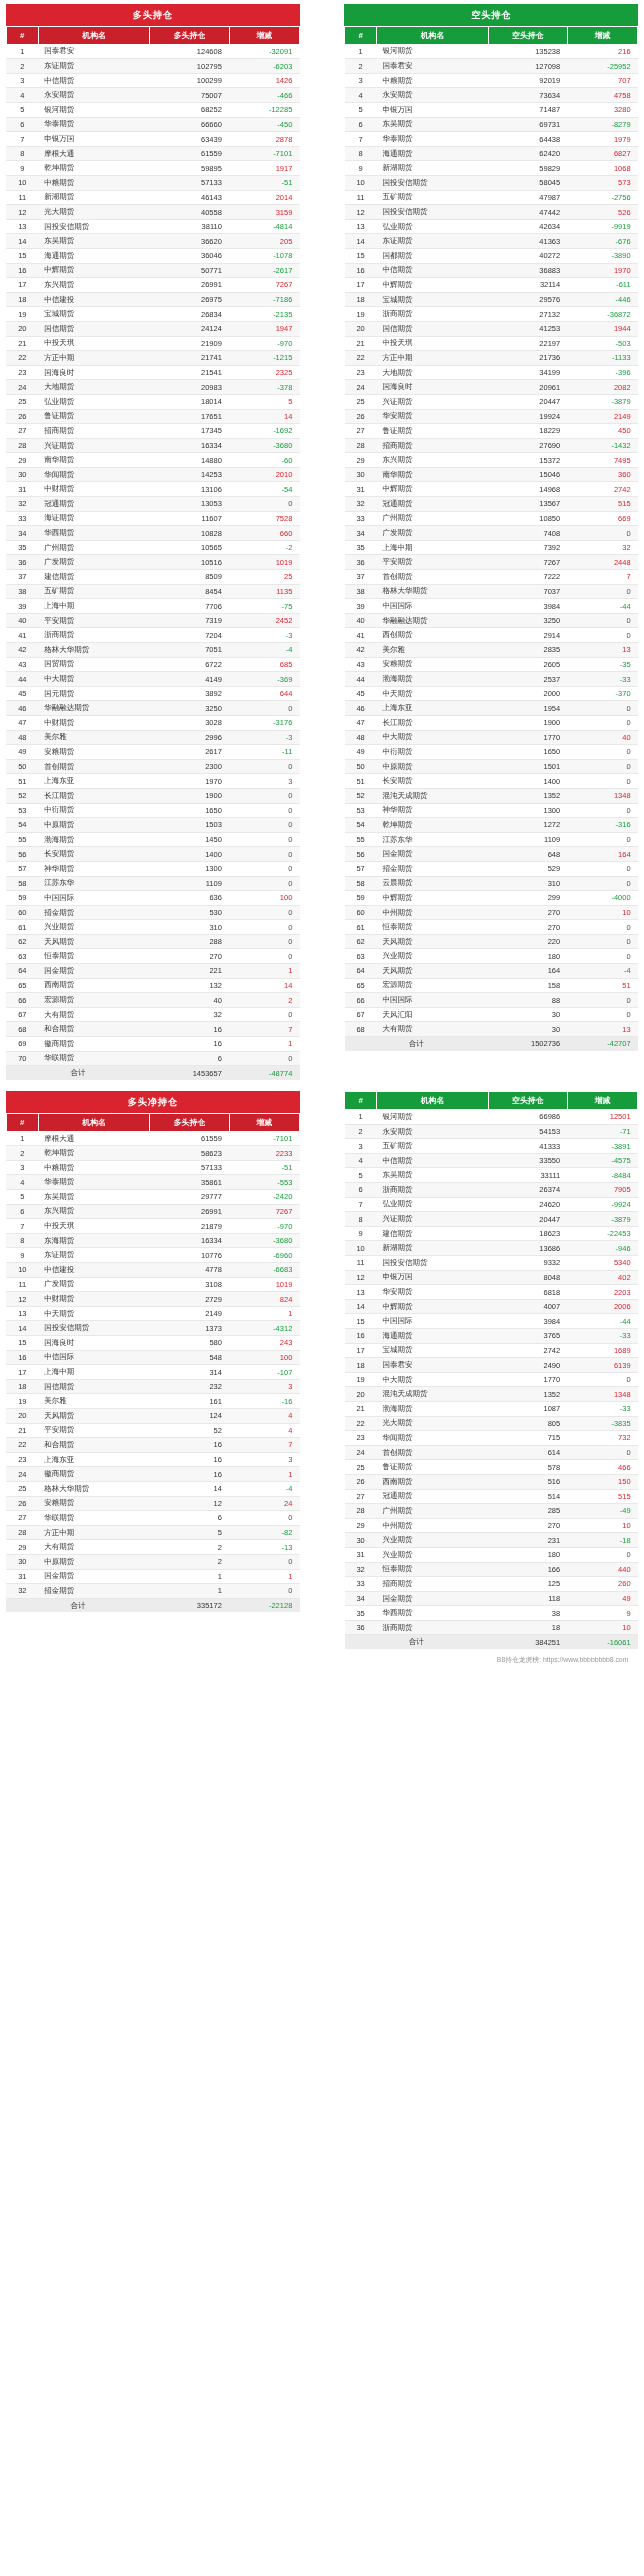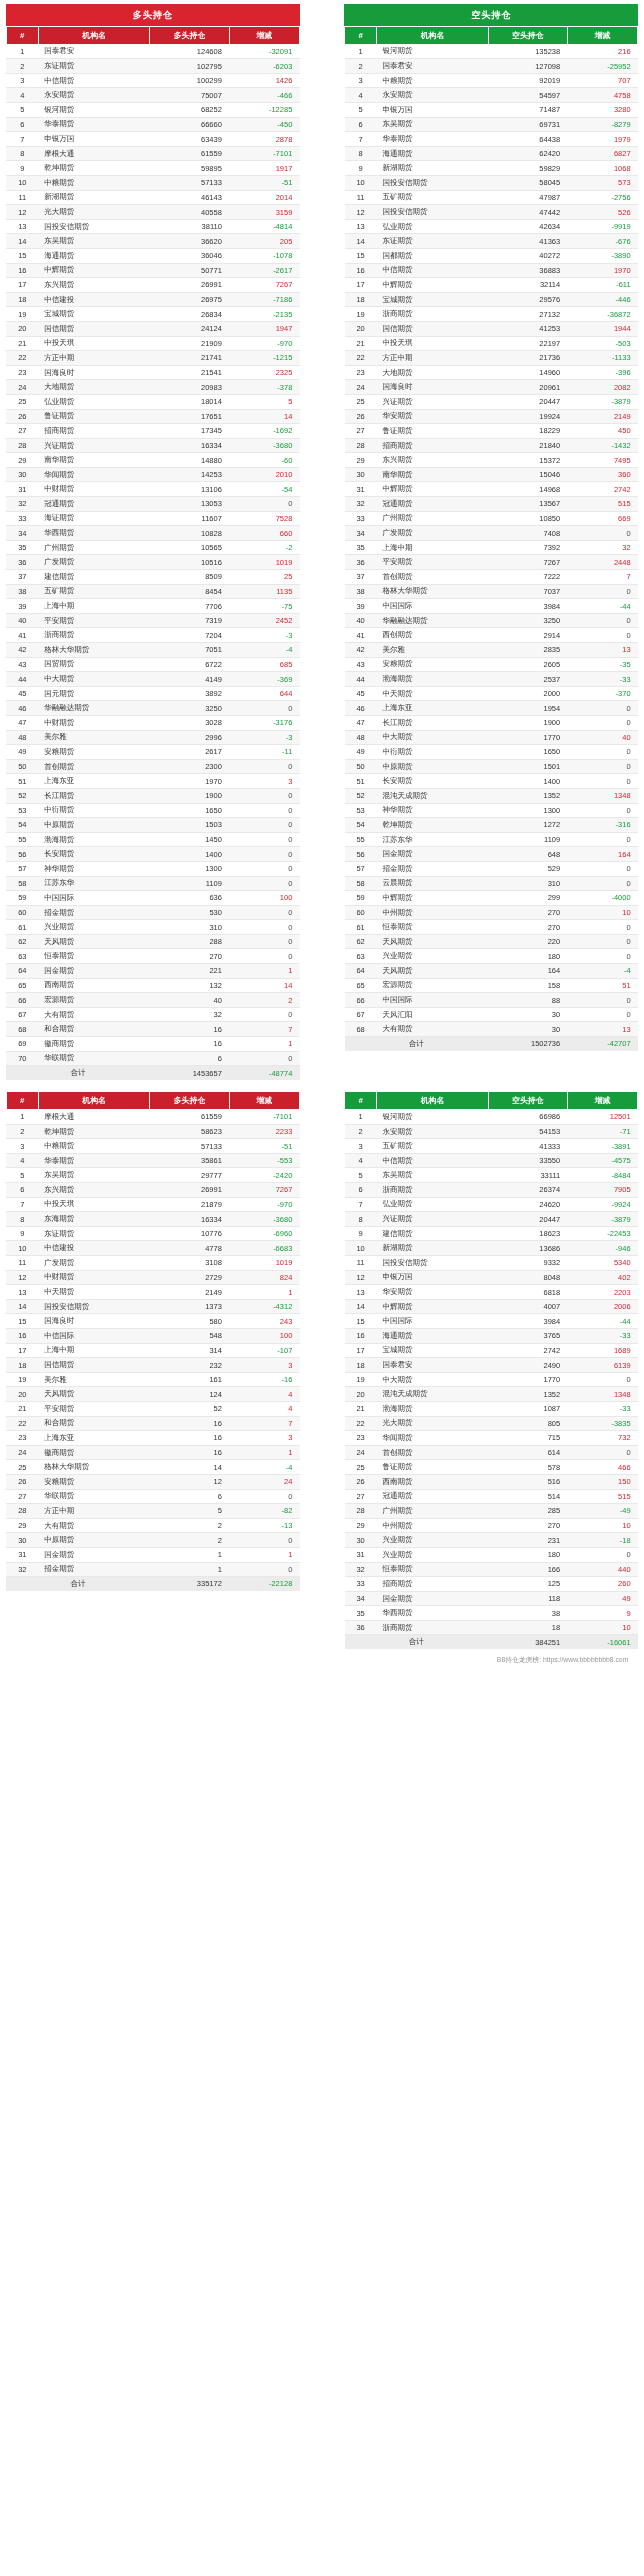--- a/index.html
+++ b/index.html
@@ -549,21 +549,21 @@
             </tr>
             <tr>
               <td class="">3</td>
               <td class="name">中粮期货</td>
               <td class="num">92019</td>
               <td class="chg up">707</td>
             </tr>
             <tr>
               <td class="">4</td>
               <td class="name">永安期货</td>
-              <td class="num">54597</td>
+              <td class="num">73634</td>
               <td class="chg up">4758</td>
             </tr>
             <tr>
               <td class="">5</td>
               <td class="name">申银万国</td>
               <td class="num">71487</td>
               <td class="chg up">3280</td>
             </tr>
             <tr>
               <td class="">6</td>
@@ -663,21 +663,21 @@
             </tr>
             <tr>
               <td class="">22</td>
               <td class="name">方正中期</td>
               <td class="num">21736</td>
               <td class="chg down">-1133</td>
             </tr>
             <tr>
               <td class="">23</td>
               <td class="name">大地期货</td>
-              <td class="num">14960</td>
+              <td class="num">34199</td>
               <td class="chg down">-396</td>
             </tr>
             <tr>
               <td class="">24</td>
               <td class="name">国海良时</td>
               <td class="num">20961</td>
               <td class="chg up">2082</td>
             </tr>
             <tr>
               <td class="">25</td>
@@ -693,21 +693,21 @@
             </tr>
             <tr>
               <td class="">27</td>
               <td class="name">鲁证期货</td>
               <td class="num">18229</td>
               <td class="chg up">450</td>
             </tr>
             <tr>
               <td class="">28</td>
               <td class="name">招商期货</td>
-              <td class="num">21840</td>
+              <td class="num">27690</td>
               <td class="chg down">-1432</td>
             </tr>
             <tr>
               <td class="">29</td>
               <td class="name">东兴期货</td>
               <td class="num">15372</td>
               <td class="chg up">7495</td>
             </tr>
             <tr>
               <td class="">30</td>
@@ -953,20 +953,21 @@
           </tfoot>
       </table>
     </div>
   </div>
 
   <div class="block-gap"></div>
 
   <div class="grid">
 
     <div class="panel">
+      <div class="panel-title title-red">多头净持仓</div>
       <table>
         <thead>
           <tr>
             <th class="th-red col-rank">#</th>
             <th class="th-red col-name">机构名</th>
             <th class="th-red col-pos">多头持仓</th>
             <th class="th-red col-chg">增减</th>
           </tr>
         </thead>
         <tbody>

